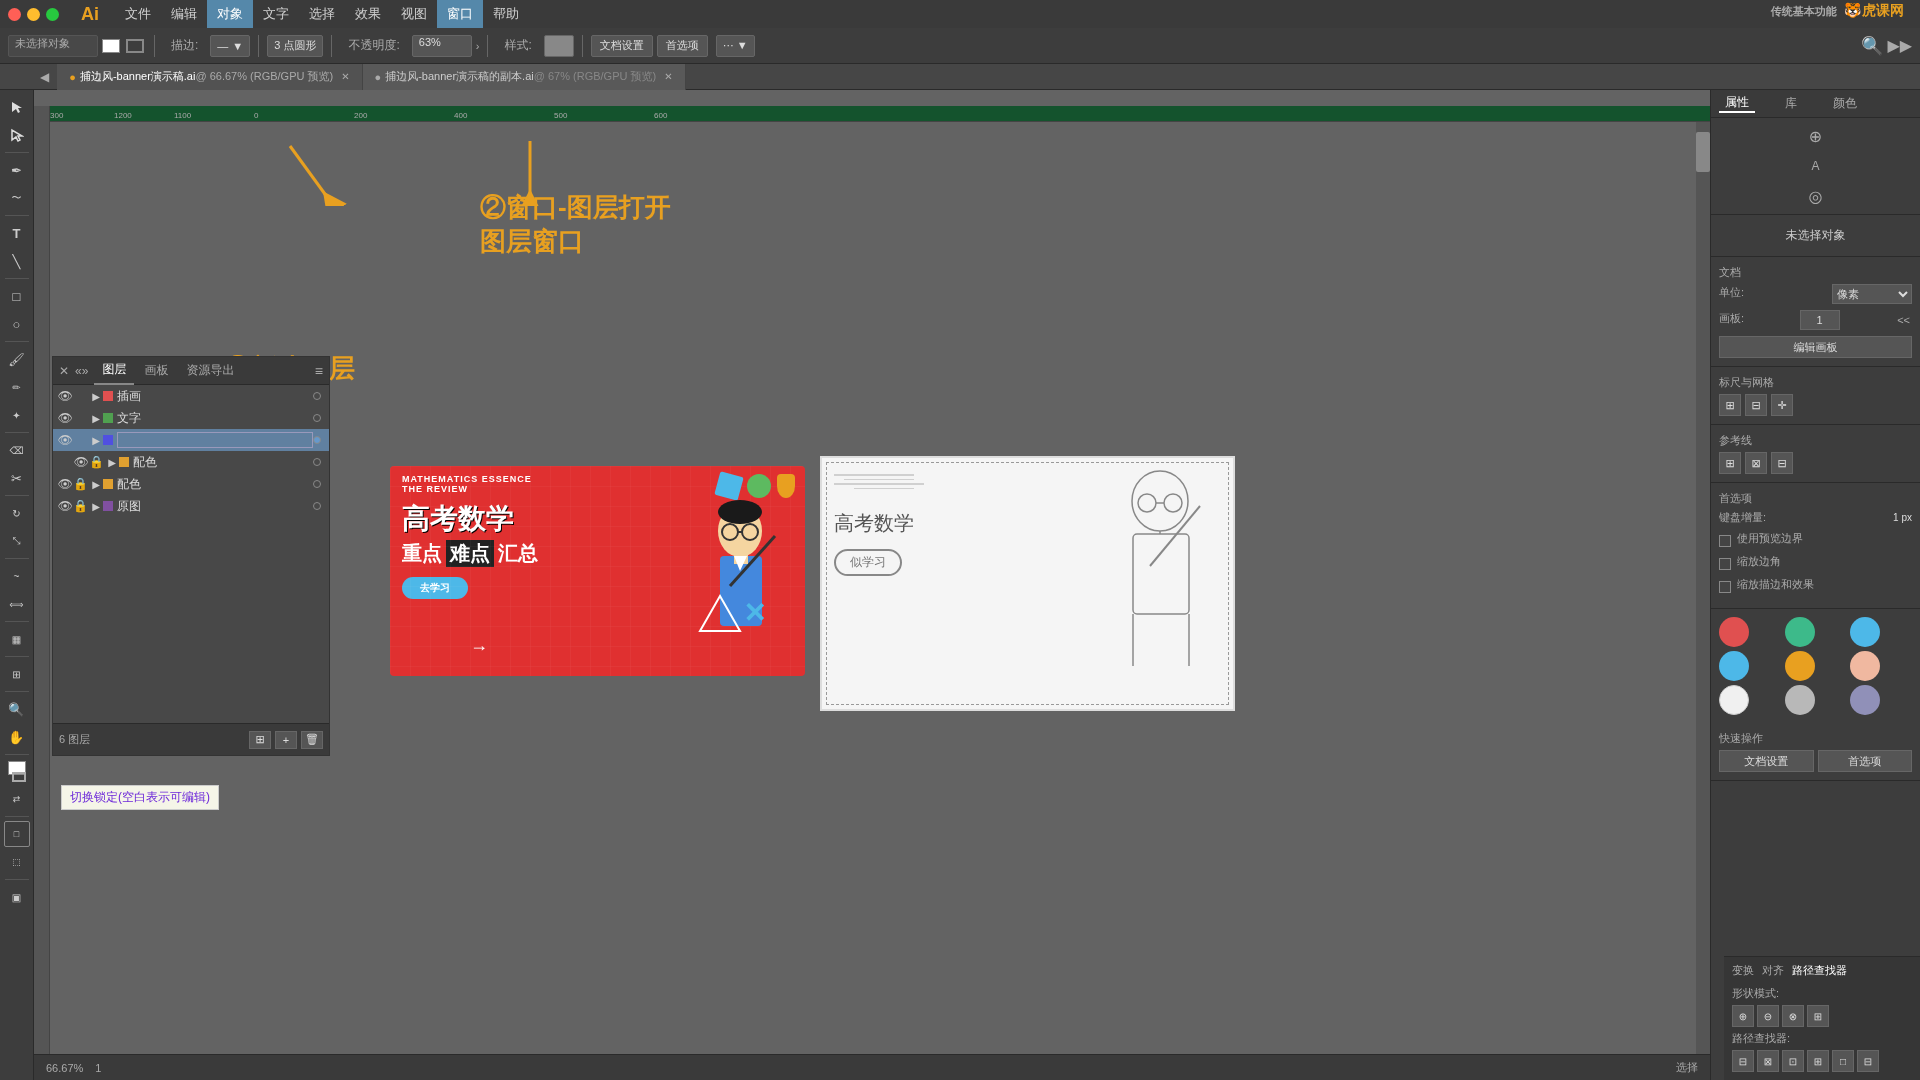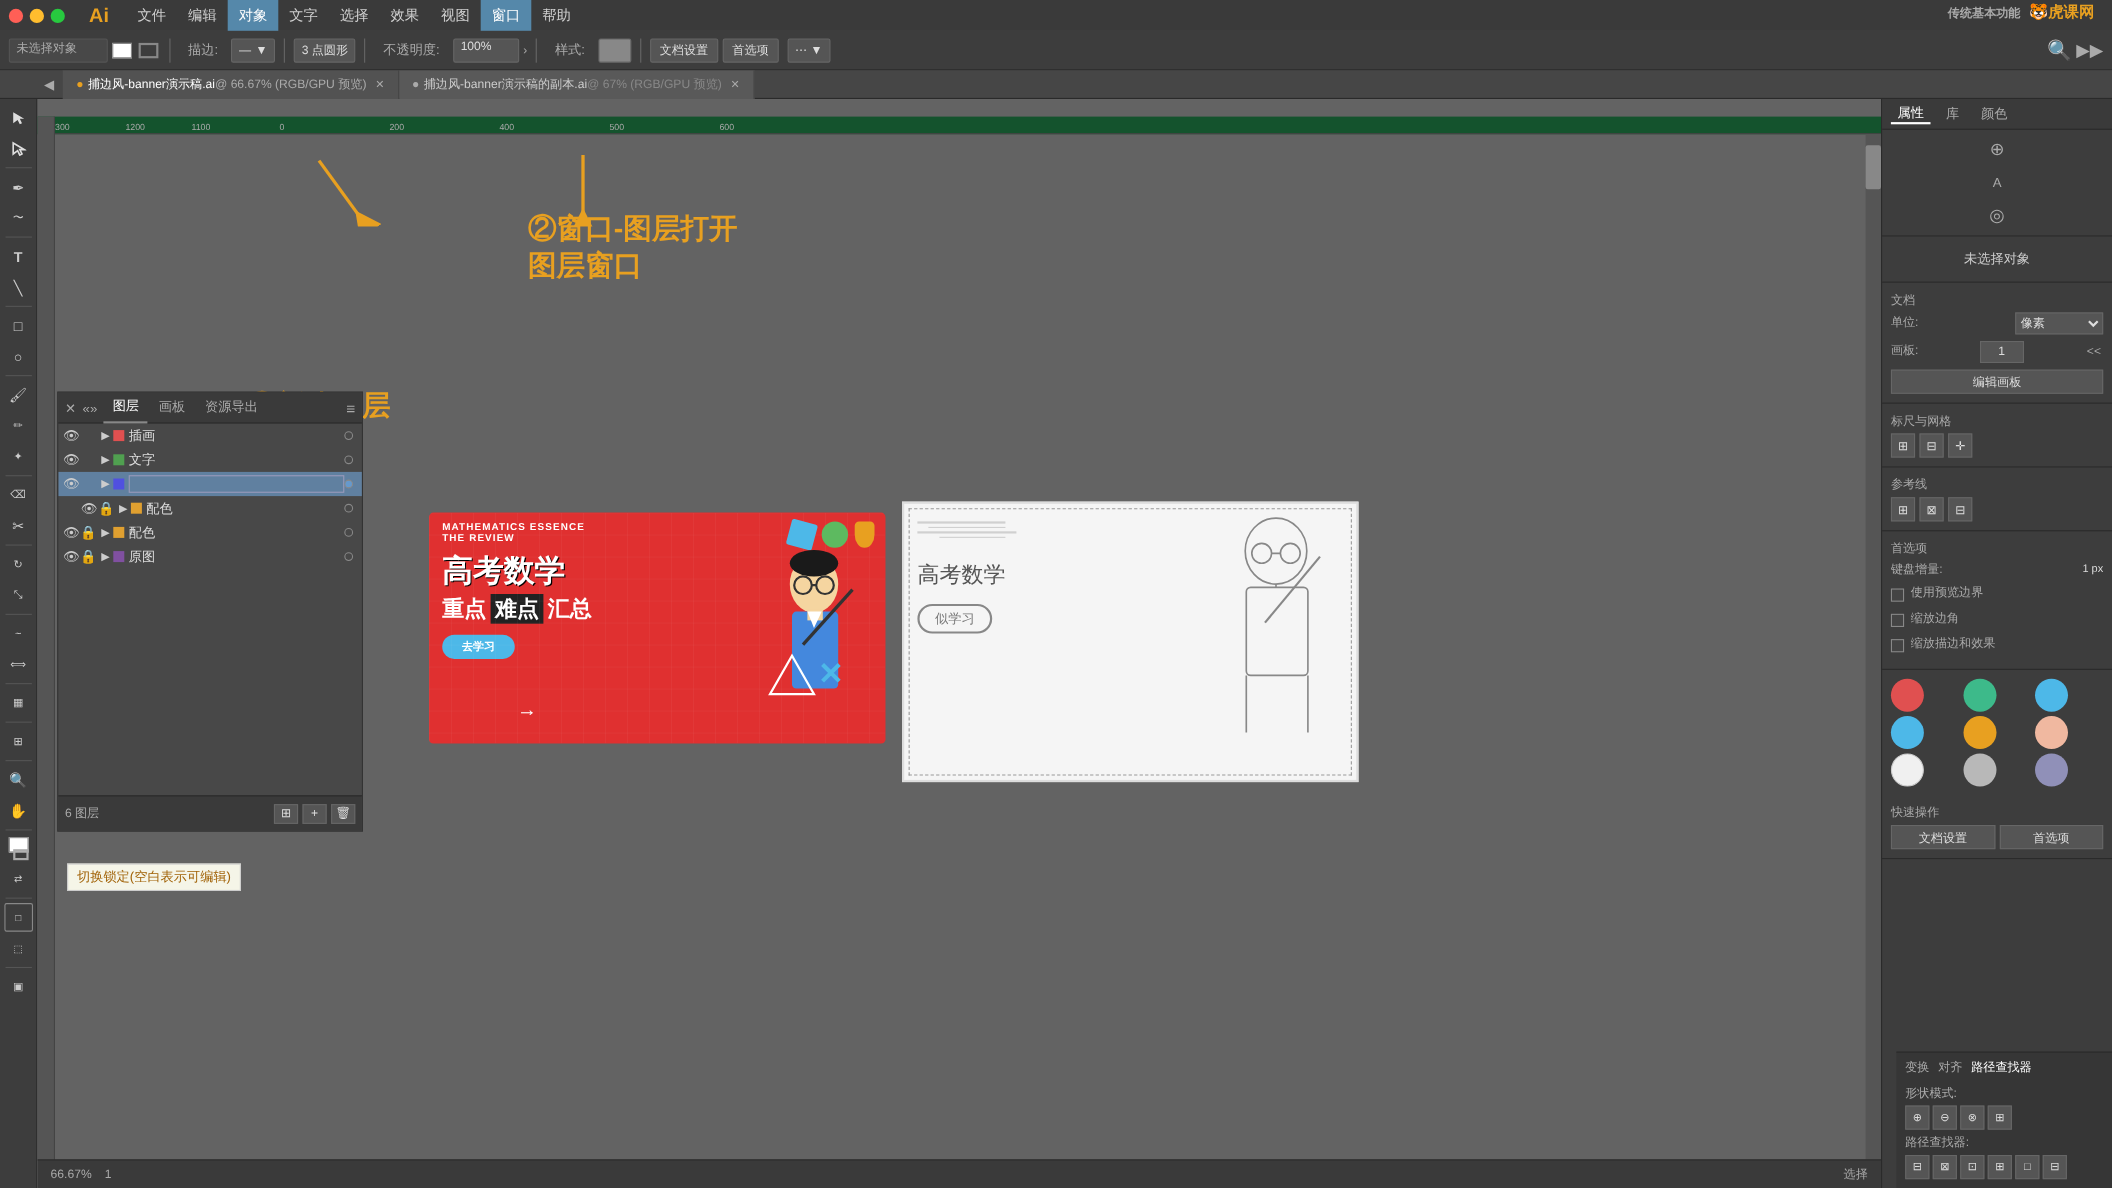--- a/index.html
+++ b/index.html
@@ -70,21 +70,21 @@
       position: absolute; left: 340px; top: 360px; width: 415px; height: 210px;
       background: #e03030; border-radius: 4px; overflow: hidden;
     }
     #banner-sketch {
       position: absolute; left: 770px; top: 350px; width: 415px; height: 255px;
       background: #f5f5f5; border: 2px solid #ddd; overflow: hidden;
     }
 
     
     #right-panel { width: 210px; background: #3d3d3d; border-left: 1px solid #2a2a2a; display: flex; flex-direction: column; }
-    .rp-header { height: 28px; background: #3a3a3a; display: flex; align-items: center; padding: 0 8px; border-bottom: 1px solid #2a2a2a; gap: 8px; }
+    .rp-header { height: 28px; background: #3a3a3a; display: flex; align-items: center; padding: 0 8px; border-bottom: 1px solid #2a2a2a; gap: 24px; }
     .rp-tab { color: #aaa; font-size: 12px; cursor: pointer; padding: 0 6px; }
     .rp-tab.active { color: #fff; border-bottom: 2px solid #fff; }
     .rp-section { padding: 8px; border-bottom: 1px solid #2a2a2a; }
     .rp-label { color: #aaa; font-size: 11px; margin-bottom: 4px; }
     .rp-value { color: #ddd; font-size: 11px; }
     .rp-row { display: flex; align-items: center; justify-content: space-between; margin-bottom: 6px; }
     .rp-select { background: #555; border: 1px solid #666; color: #ddd; font-size: 11px; height: 20px; width: 80px; }
     .rp-num { background: #555; border: 1px solid #666; color: #ddd; font-size: 11px; height: 20px; width: 40px; text-align: center; }
     .rp-edit-btn { background: #555; border: 1px solid #666; color: #ddd; font-size: 11px; height: 22px; padding: 0 10px; cursor: pointer; width: 100%; }
     .color-grid { display: grid; grid-template-columns: repeat(3, 1fr); gap: 4px; padding: 8px; }
@@ -120,21 +120,21 @@
     .lp-arrow { width: 14px; text-align: center; color: #ccc; font-size: 10px; }
     .lp-color { width: 10px; height: 10px; margin-right: 4px; }
     .lp-name { flex: 1; color: #ddd; font-size: 12px; overflow: hidden; white-space: nowrap; }
     .lp-name-input { flex: 1; background: #6080a0; border: 1px solid #99b; color: #fff; font-size: 12px; height: 16px; padding: 0 2px; }
     .lp-dot { width: 8px; height: 8px; border-radius: 50%; margin-left: auto; margin-right: 4px; background: transparent; border: 1px solid #888; }
     .lp-footer { height: 32px; background: #3a3a3a; display: flex; align-items: center; padding: 0 6px; border-top: 1px solid #2a2a2a; gap: 4px; }
     .lp-footer-btn { width: 22px; height: 18px; background: #555; border: 1px solid #666; color: #ddd; font-size: 11px; cursor: pointer; display: flex; align-items: center; justify-content: center; }
     .lp-footer-count { color: #aaa; font-size: 11px; }
 
     
-    .tooltip { position: absolute; background: #f5f5e8; border: 1px solid #ccc; padding: 3px 8px; font-size: 12px; color: #a16207; z-index: 100; white-space: nowrap; }
+    .tooltip { position: absolute; background: #f5f5e8; border: 1px solid #ccc; padding: 3px 8px; font-size: 12px; color: #6d28d9; z-index: 100; white-space: nowrap; }
 
     
     #status-bar { position: absolute; bottom: 0; left: 0; right: 0; height: 26px; background: #3a3a3a; display: flex; align-items: center; padding: 0 12px; gap: 12px; border-top: 1px solid #2a2a2a; }
     .sb-item { color: #aaa; font-size: 11px; }
 
     
     .banner-content { padding: 8px 12px; position: relative; height: 100%; }
 
     
     .sketch-content { padding: 12px; position: relative; height: 100%; }
@@ -175,21 +175,21 @@
   <div class="toolbar-sep"></div>
   <span class="toolbar-label">描边:</span>
   <div class="toolbar-dropdown">
     <span>—</span>
       <span style="margin-left:4px;">▼</span>
   </div>
   <div class="toolbar-sep"></div>
   <div class="toolbar-dropdown">3 点圆形</div>
   <div class="toolbar-sep"></div>
   <span class="toolbar-label">不透明度:</span>
-  <div class="toolbar-box" style="width:50px;">100%</div>
+  <div class="toolbar-box" style="width:50px;">63%</div>
   <span style="color:#aaa;font-size:11px;">›</span>
   <div class="toolbar-sep"></div>
   <span class="toolbar-label">样式:</span>
   <div class="toolbar-dropdown" style="width:30px;background:#888;"></div>
   <div class="toolbar-sep"></div>
   <button class="toolbar-btn">文档设置</button>
   <button class="toolbar-btn">首选项</button>
   <div class="toolbar-dropdown" style="margin-left:4px;">⋯ ▼</div>
   <div style="margin-left:auto;display:flex;gap:4px;align-items:center;">
     <span style="color:#aaa;font-size:18px;cursor:pointer;">🔍</span>

